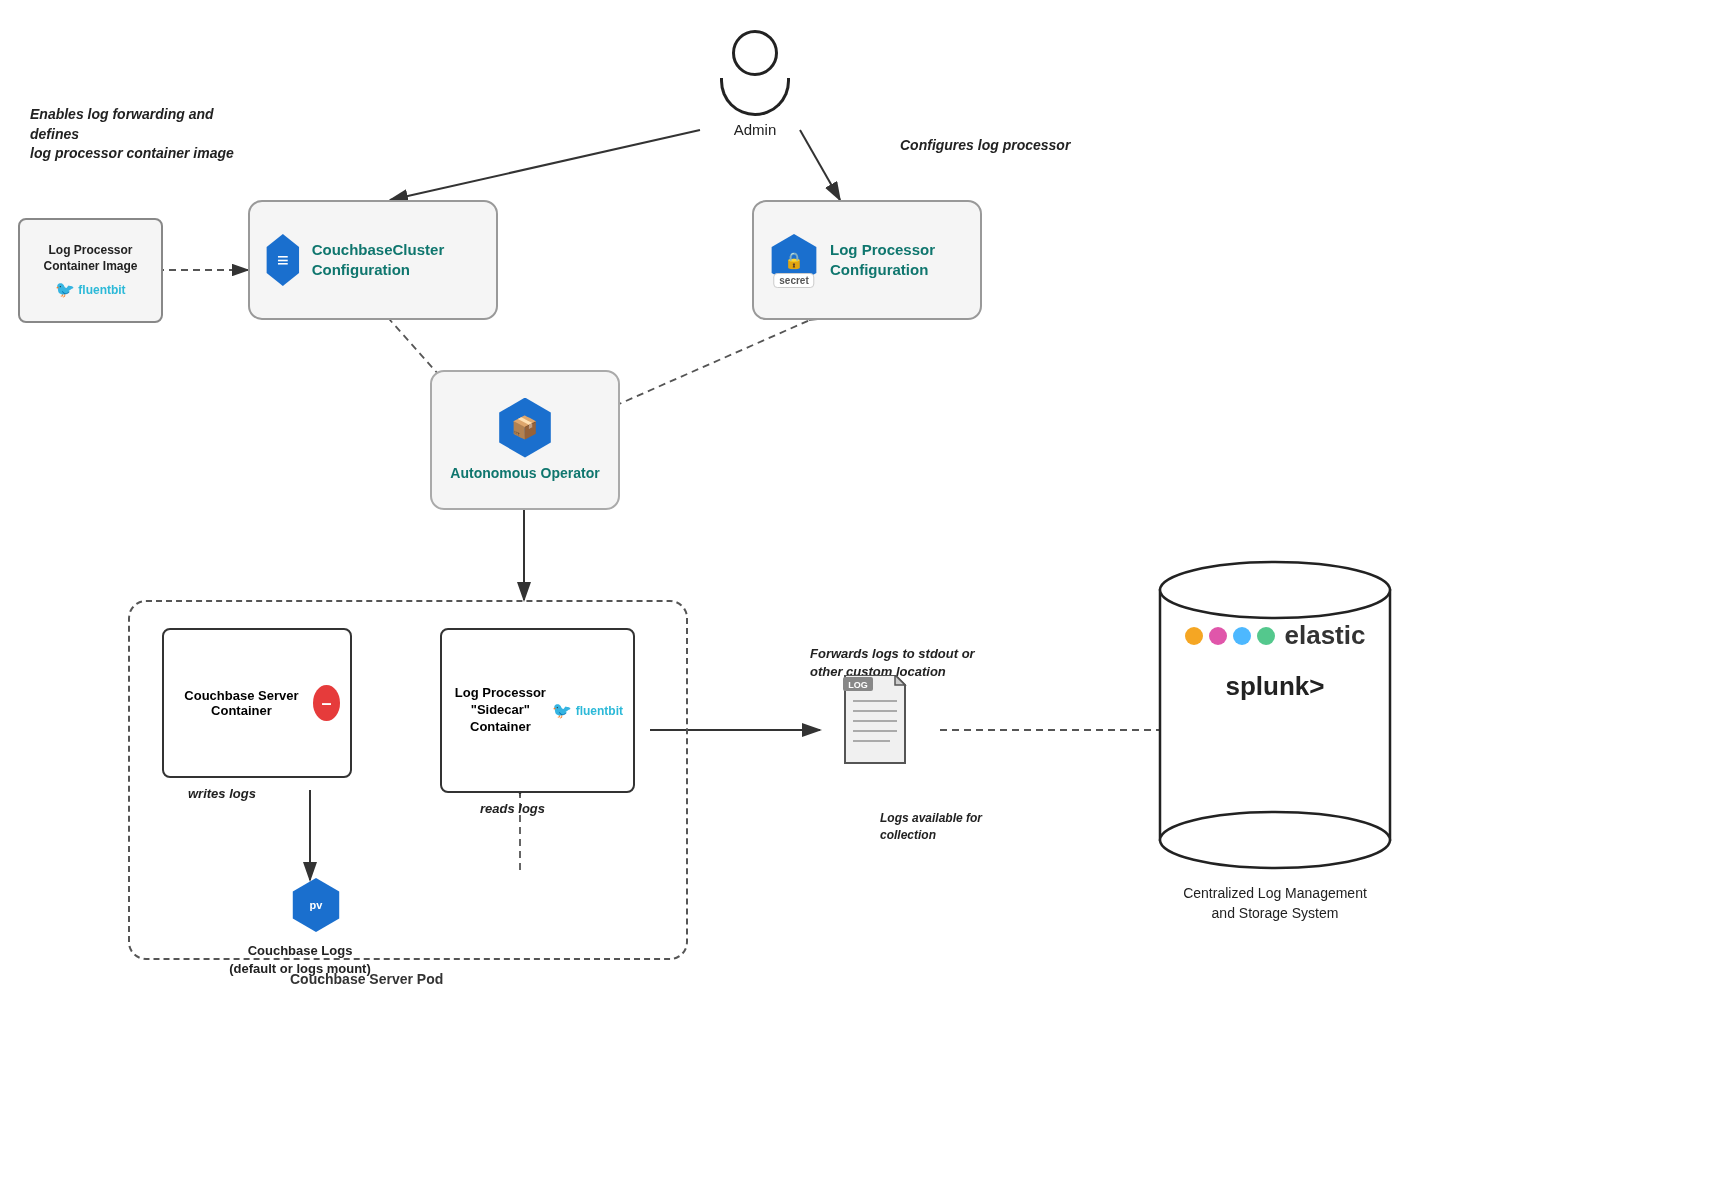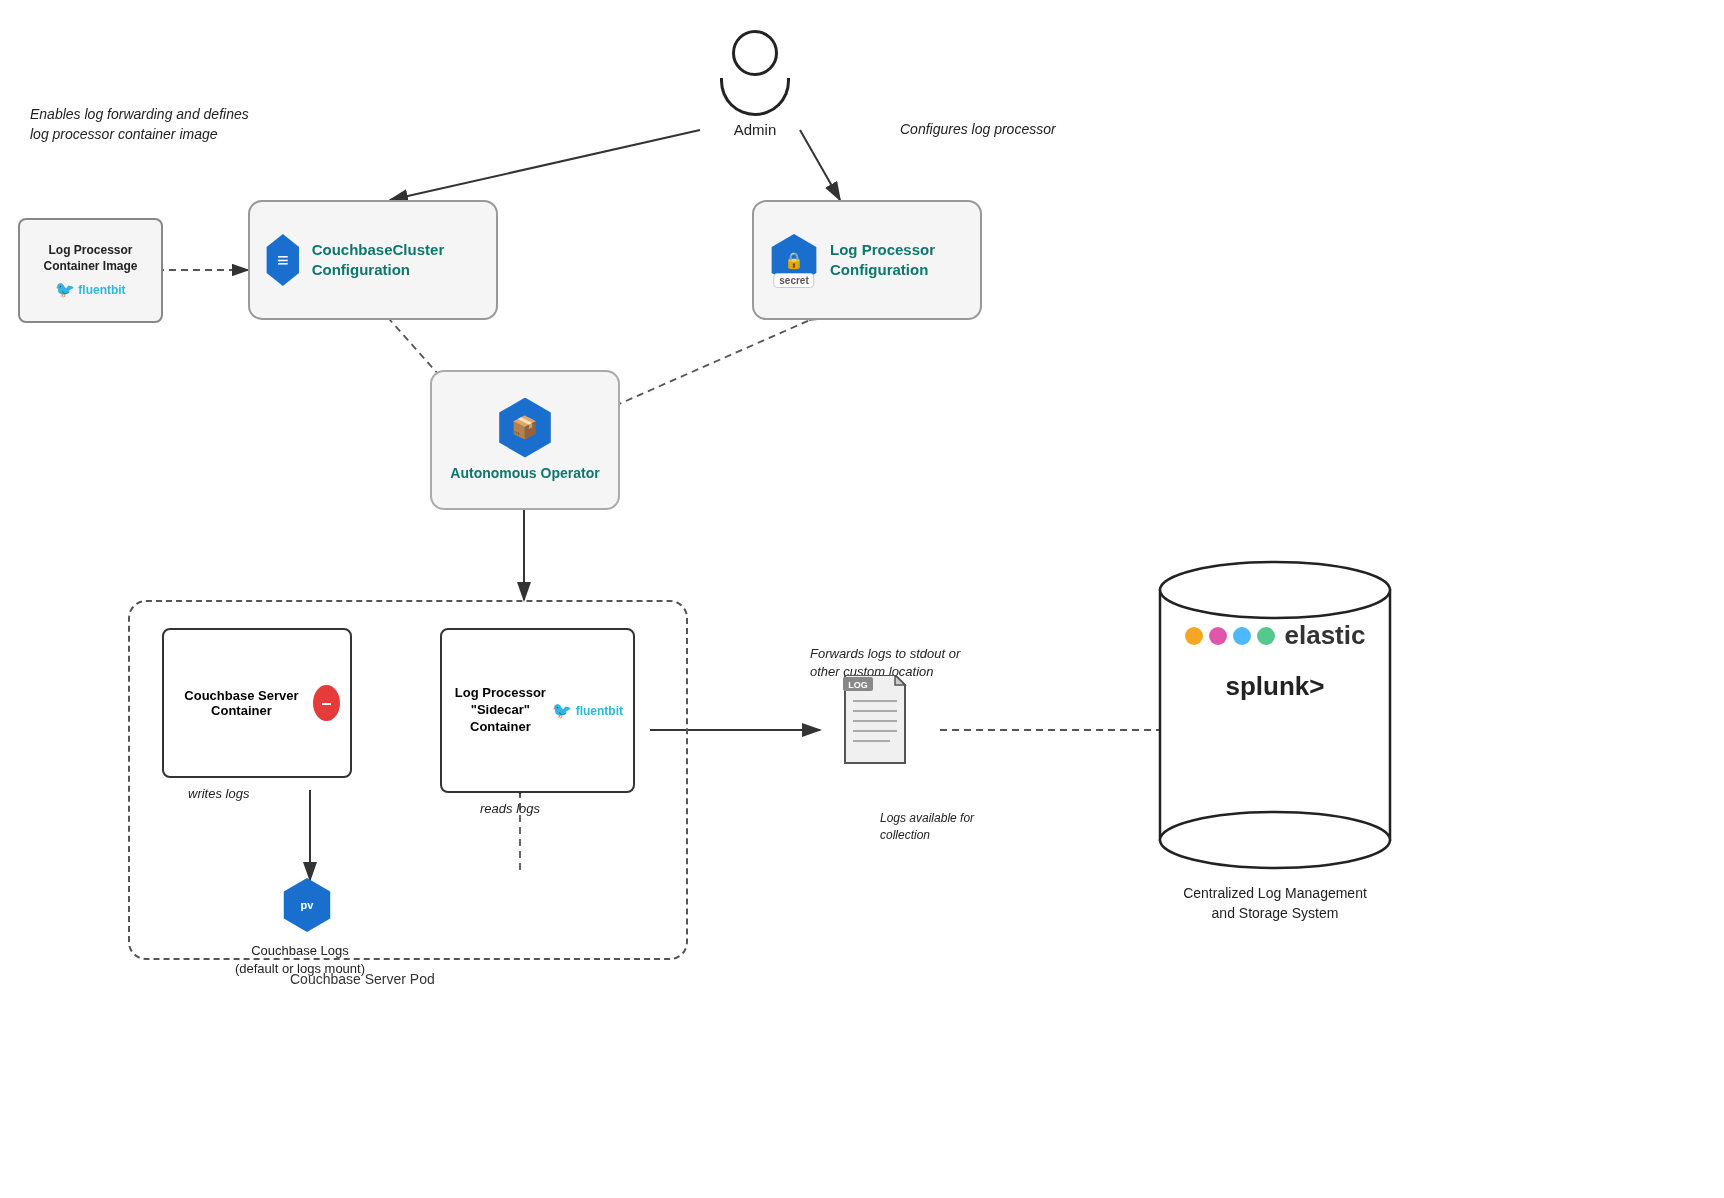--- a/index.html
+++ b/index.html
@@ -16,20 +16,21 @@
       width: 1724px;
       height: 1198px;
     }
     
     .label {
       position: absolute;
       text-align: center;
       font-size: 14px;
       color: #222;
       line-height: 1.35;
+      font-weight: bold;
     }
     .label.italic { font-style: italic; }
 
     
     .box {
       position: absolute;
       border: 2px solid #999;
       border-radius: 14px;
       background: #f5f5f5;
       display: flex;
@@ -187,21 +188,21 @@
     <div style="width:46px;height:46px;border:3px solid #222;border-radius:50%;background:#fff;"></div>
     <div style="width:70px;height:38px;border:3px solid #222;border-top:none;border-radius:0 0 40px 40px;background:#fff;margin-top:2px;"></div>
     <span class="label" style="position:relative;top:4px;font-size:15px;font-weight:400;">Admin</span>
   </div>
 
   <div class="label italic" style="left:30px;top:105px;width:230px;text-align:left;font-size:14px;line-height:1.4;">
     <span>Enables log forwarding and defines</span><br>
     <span>log processor container image</span>
   </div>
 
-  <div class="label italic" style="left:900px;top:120px;width:220px;text-align:left;">Configures log processor</div>
+  <div class="label italic" style="left:900px;top:136px;width:220px;text-align:left;">Configures log processor</div>
 
   <div class="box solid-border" style="left:248px;top:200px;width:250px;height:120px;">
     <div style="display:flex;align-items:center;gap:10px;">
       <div class="icon-hexagon blue-bg" style="width:52px;height:52px;">
         <span style="color:#fff;font-size:20px;">≡</span>
       </div>
       <div class="box-title" style="font-size:15px;font-weight:700;text-align:left;line-height:1.35;">CouchbaseCluster
 Configuration</div>
     </div>
   </div>
@@ -255,21 +256,21 @@
 "Sidecar"
 Container</div>
     <div class="fluent-bit-logo">
       <span class="fb-bird">🐦</span>
       <span style="color:#2cb9d8;font-weight:700;font-size:12px;">fluentbit</span>
     </div>
   </div>
 
   <div class="label italic" style="left:480px;top:800px;font-size:13px;">reads logs</div>
 
-  <div style="position:absolute;left:280px;top:878px;">
+  <div style="position:absolute;left:289px;top:878px;">
     <div class="pv-hex">pv</div>
   </div>
 
   <div class="label" style="left:200px;top:942px;width:200px;font-size:13px;line-height:1.35;">
     <span>Couchbase Logs</span><br>
     <span>(default or logs mount)</span>
   </div>
 
   <div class="label italic" style="left:810px;top:645px;width:200px;text-align:left;line-height:1.4;font-size:13px;">
     <span>Forwards logs to stdout or</span><br>

